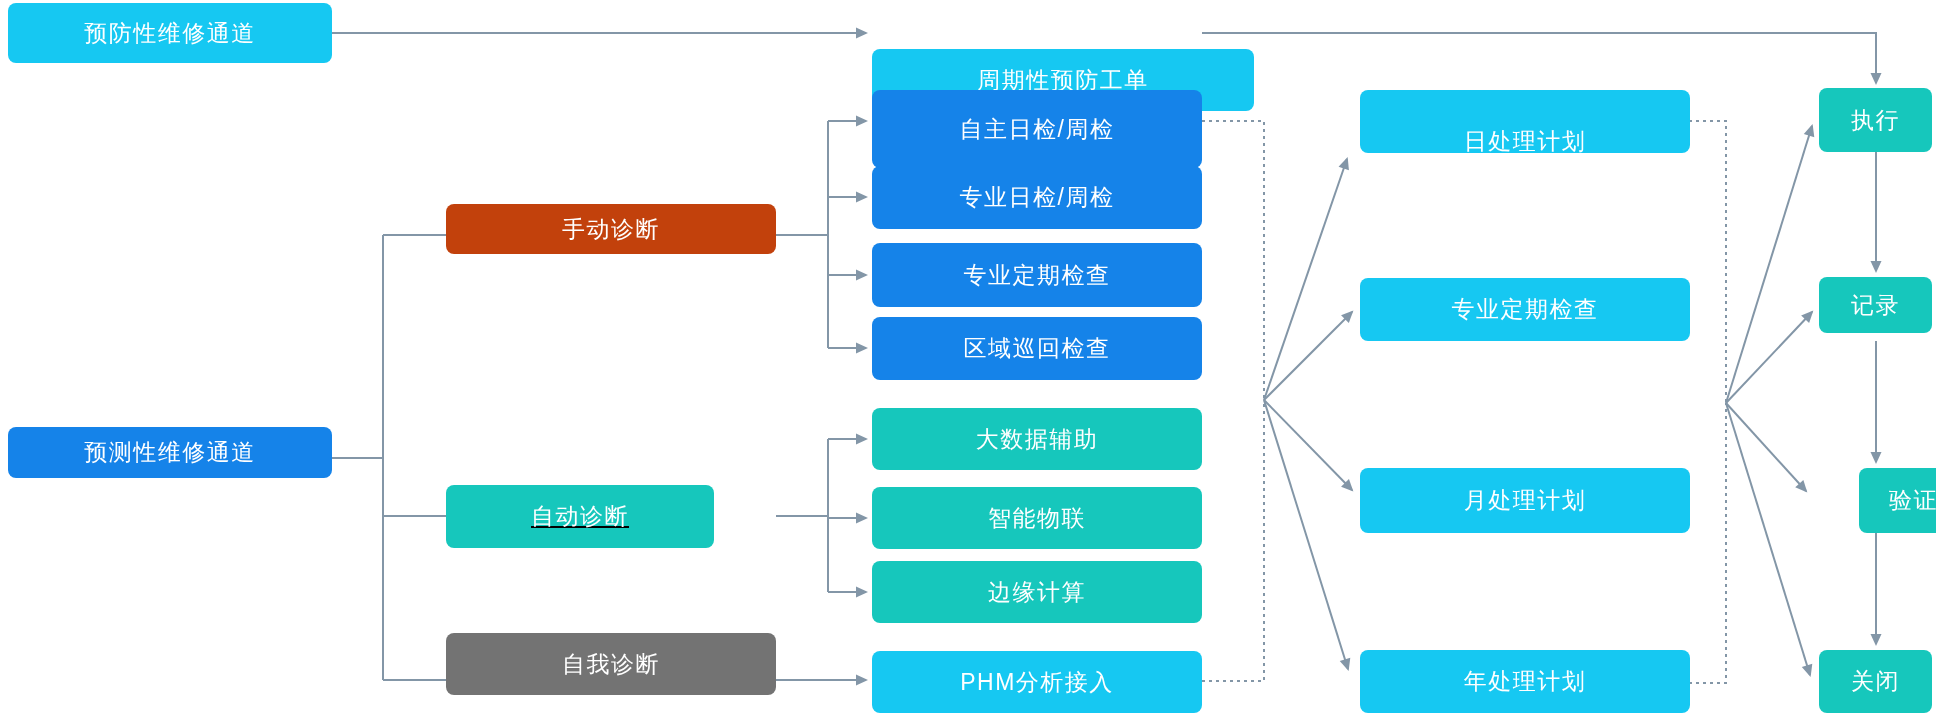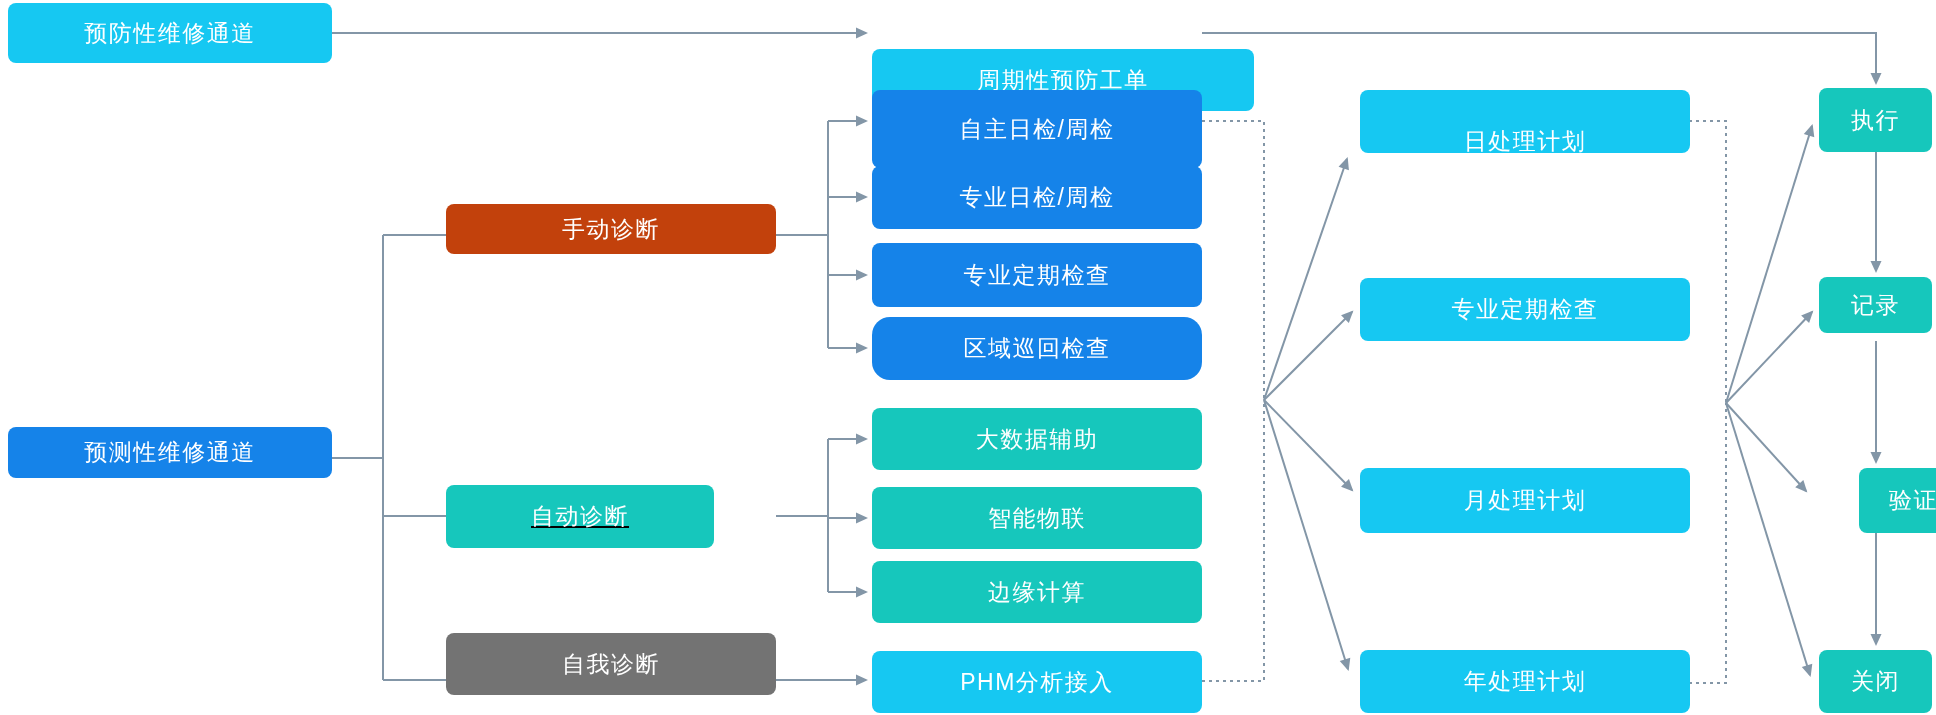--- a/index.html
+++ b/index.html
@@ -106,21 +106,21 @@
       </div>
       <div class="node" style="left: 872px; top: 90px; width: 330px; height: 78px; background-color: rgb(21, 131, 233);">
         <span style="color: rgb(255, 255, 255);">自主日检/周检</span>
       </div>
       <div class="node" style="left: 872px; top: 166px; width: 330px; height: 63px; background-color: rgb(21, 131, 233);">
         <span style="color: rgb(255, 255, 255);">专业日检/周检</span>
       </div>
       <div class="node" style="left: 872px; top: 243px; width: 330px; height: 64px; background-color: rgb(21, 131, 233);">
         <span style="color: rgb(255, 255, 255);">专业定期检查</span>
       </div>
-      <div class="node" style="left: 872px; top: 317px; width: 330px; height: 63px; background-color: rgb(21, 131, 233); border-radius: 18px;">
+      <div class="node" style="left: 872px; top: 317px; width: 330px; height: 63px; background-color: rgb(21, 131, 233);">
         <span style="color: rgb(255, 255, 255);">区域巡回检查</span>
       </div>
       <div class="node" style="left: 872px; top: 408px; width: 330px; height: 62px; background-color: rgb(22, 199, 188);">
         <span style="color: rgb(255, 255, 255);">大数据辅助</span>
       </div>
       <div class="node" style="left: 872px; top: 487px; width: 330px; height: 62px; background-color: rgb(22, 199, 188);">
         <span style="color: rgb(255, 255, 255);">智能物联</span>
       </div>
       <div class="node" style="left: 872px; top: 561px; width: 330px; height: 62px; background-color: rgb(22, 199, 188);">
         <span style="color: rgb(255, 255, 255);">边缘计算</span>

